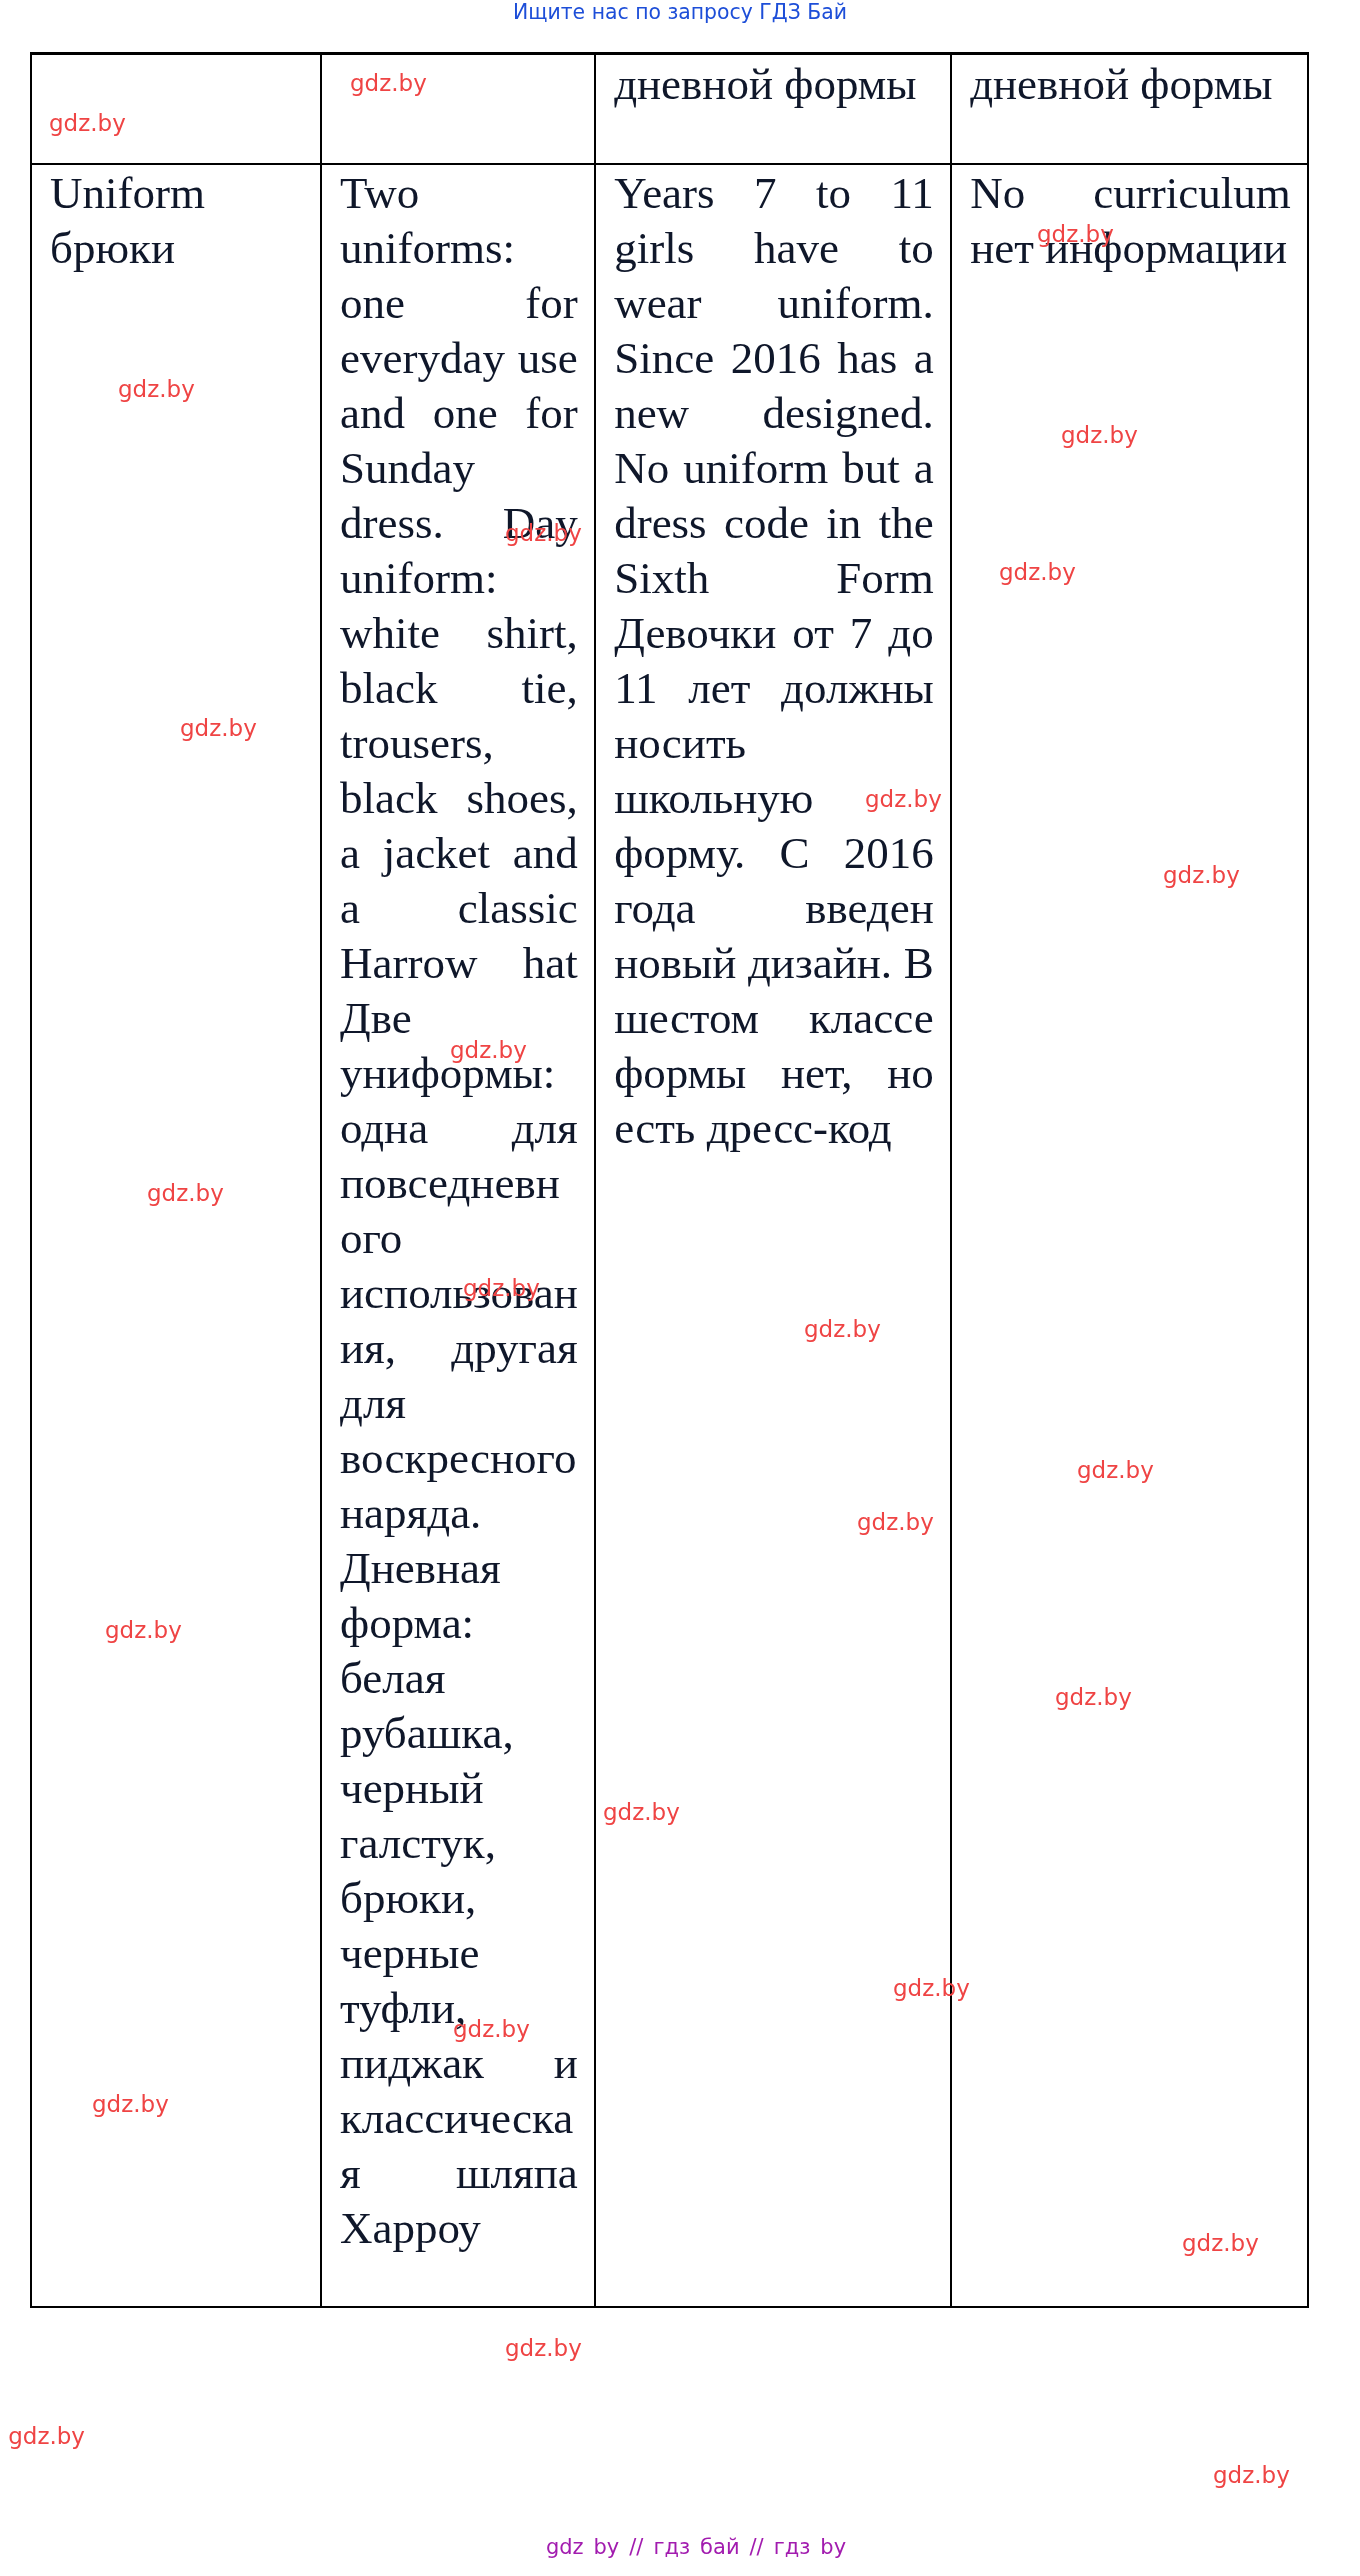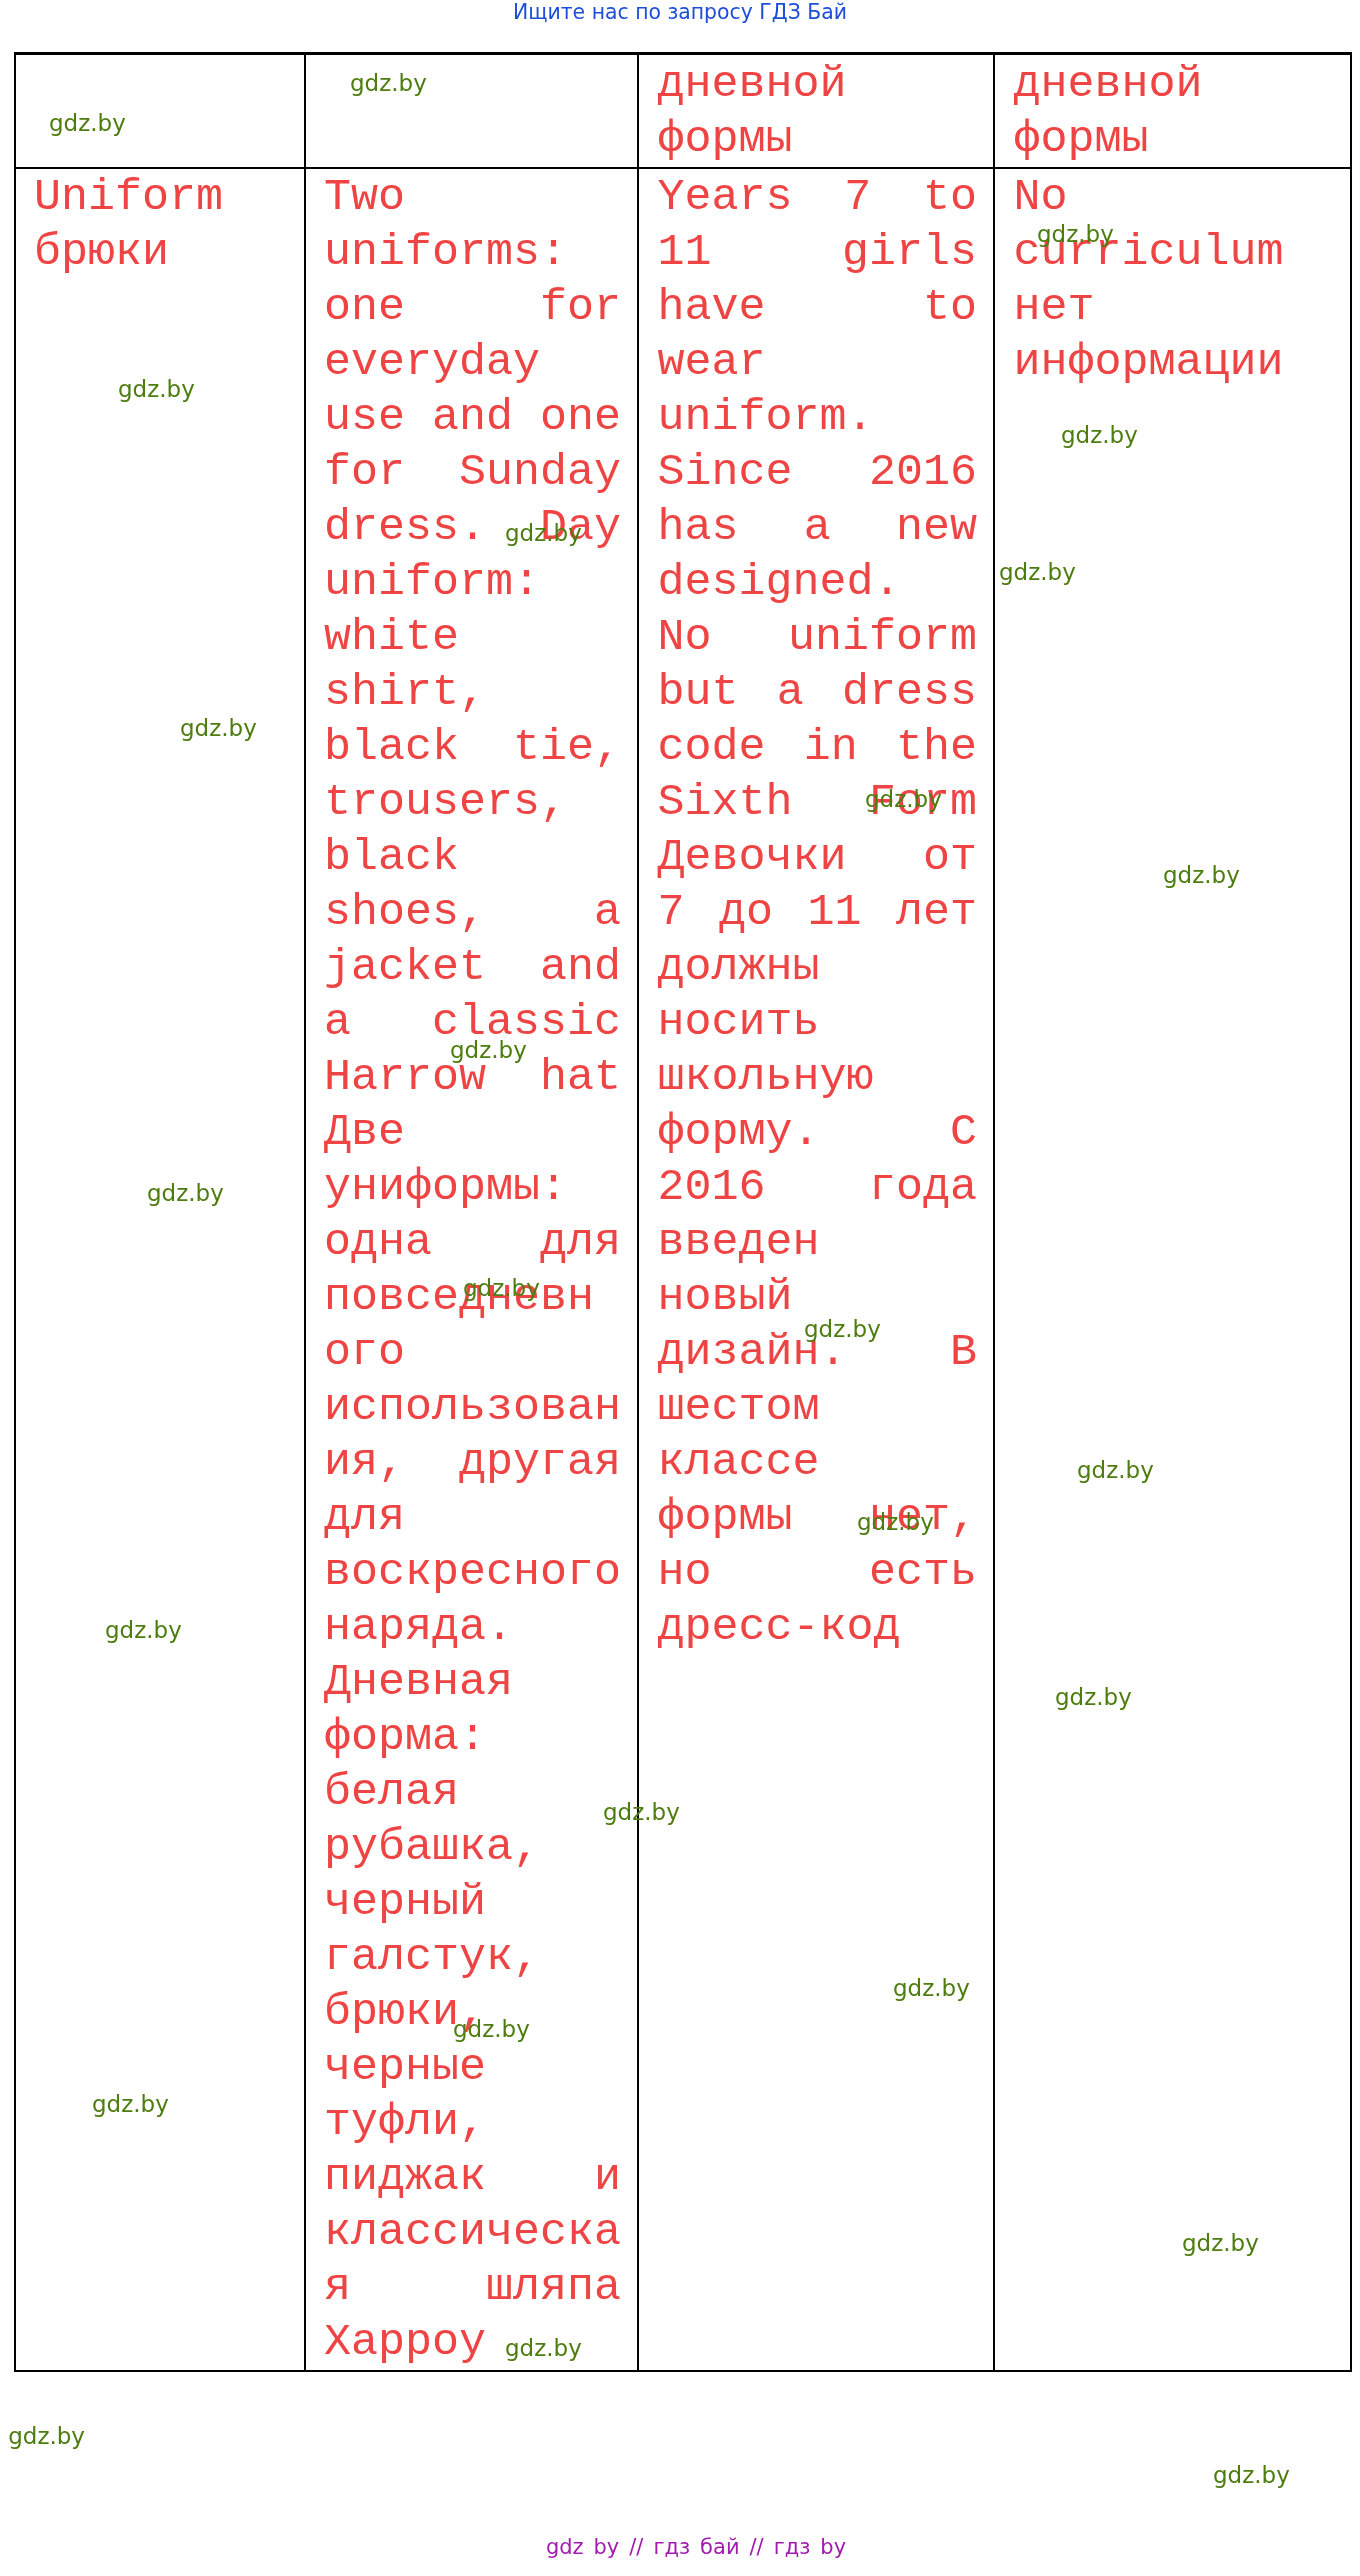--- a/index.html
+++ b/index.html
@@ -9,42 +9,42 @@
     text-align: center; color: #1d4ed8;
     font-family: "DejaVu Sans", sans-serif; font-size: 20.4px; line-height: 24.5px;
   }
   .footer-banner {
     position: absolute; left: 16px; top: 2533px; width: 1360px; height: 29px;
     text-align: center; color: #a21caf;
     font-family: "DejaVu Sans", sans-serif; font-size: 21px; line-height: 29px;
     word-spacing: 3.3px;
   }
   .doc-table {
-    position: absolute; left: 14px; top: 52px;
+    position: absolute; left: 30px; top: 52px;
     border-collapse: collapse; table-layout: fixed;
-    font-family: Liberation Mono, monospace; color: #ef4444;
+    font-family: Liberation Serif, serif; color: #0f172a;
     font-size: 45px; line-height: 55px;
   }
   .doc-table td {
     border: 2.5px solid #000; vertical-align: top;
     padding: 1.6px 16.4px 0 18px; text-align: justify;
     text-align-last: left; box-sizing: border-box;
     hyphens: none; word-break: normal;
   }
   .doc-table tr.head-row td { border-top-width: 3.3px; height: 110px; }
   .doc-table tr.uniform-row td { height: 2143px; }
   .doc-table tr.studies-row td { height: 220px; }
   .col1 { width: 290px; }
   .col2 { width: 270px; }
   .col3 { width: 356px; }
   .col4 { width: 357px; }
   .cell-line { display: block; }
   .watermark {
     position: absolute; font-family: "DejaVu Sans", sans-serif;
-    font-size: 23px; color: #4d7c0f; line-height: 26px; white-space: nowrap;
+    font-size: 23px; color: #ef4444; line-height: 26px; white-space: nowrap;
   }
 </style>
 </head>
 <body>
 
 <div class="top-banner">Ищите нас по запросу ГДЗ Бай</div>
 
 <table class="doc-table">
   <tbody>
       <tr class="head-row">

